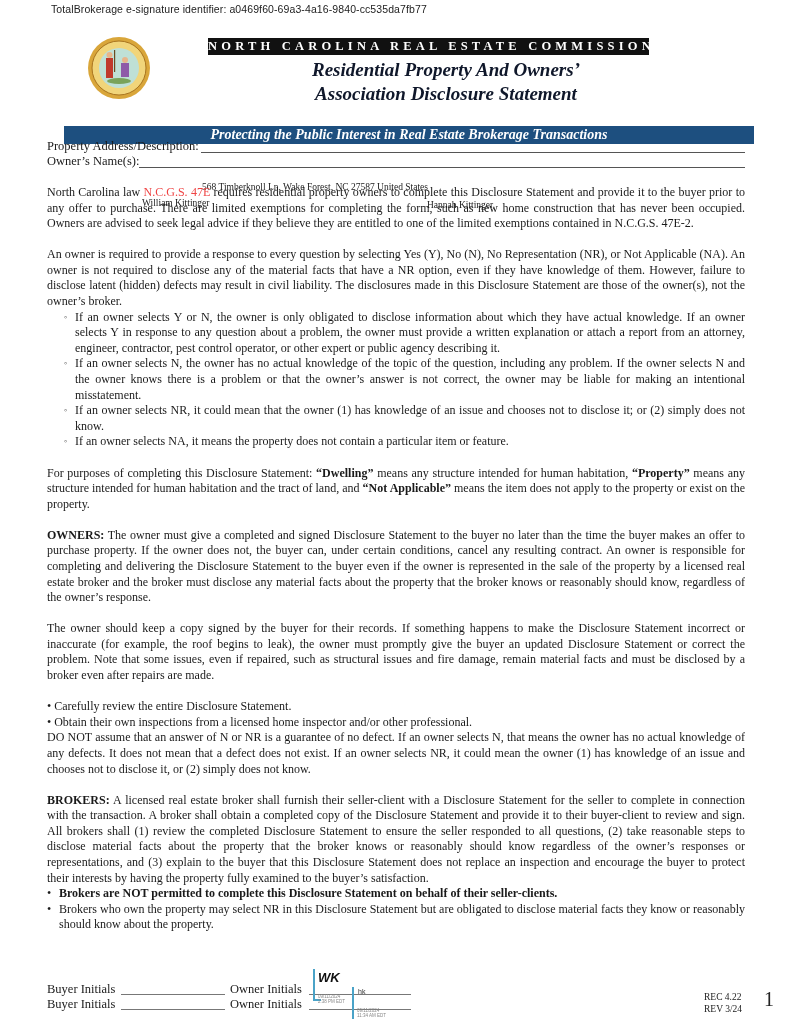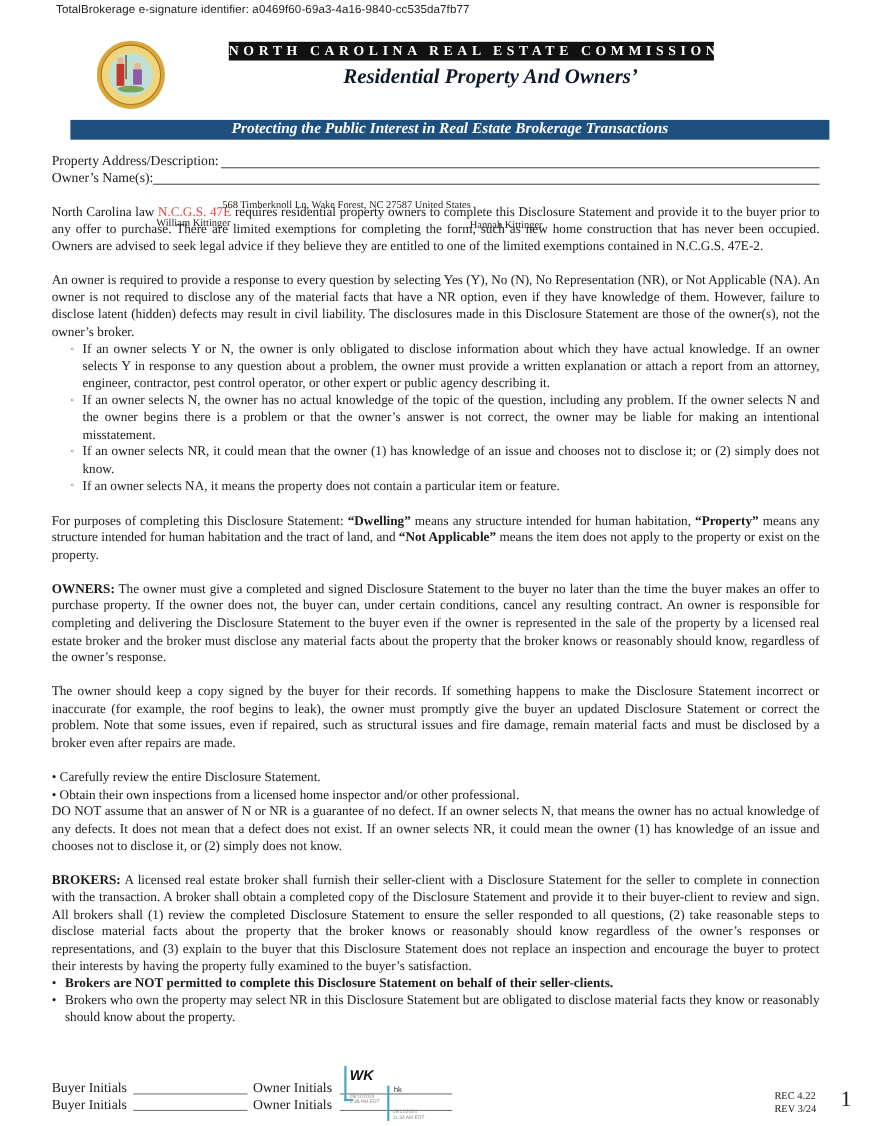--- a/index.html
+++ b/index.html
@@ -6,21 +6,21 @@
   body { width: 791px; height: 1024px; position: relative; overflow: hidden;
          font-family: "Liberation Serif", "DejaVu Serif", serif; color: #1a1a1a; }
   .esig { position: absolute; left: 51px; top: 3px; font-family: "Liberation Sans", "DejaVu Sans", sans-serif;
           font-size: 10.5px; color: #222; letter-spacing: 0.1px; }
   .seal { position: absolute; left: 87px; top: 36px; width: 64px; height: 64px; }
   .commission-bar { position: absolute; left: 208px; top: 38px; width: 441px; height: 17px; background: #111;
           color: #fff; font-family: "Liberation Serif", serif; font-weight: bold; font-size: 12.5px;
           letter-spacing: 4.2px; text-align: center; line-height: 17px; white-space: nowrap; }
   .title { position: absolute; left: 208px; top: 58px; width: 476px; text-align: center; color: #0f172a;
            font-family: "Liberation Serif", serif; font-weight: bold; font-style: italic; font-size: 19px; line-height: 24px; }
-  .tagline-bar { position: absolute; left: 64px; top: 109px; width: 690px; height: 18px; background: #1d4f7f;
+  .tagline-bar { position: absolute; left: 64px; top: 126px; width: 690px; height: 18px; background: #1d4f7f;
            color: #fff; font-family: "Liberation Serif", serif; font-weight: bold; font-style: italic; font-size: 14px;
            text-align: center; line-height: 18px; white-space: nowrap; }
   .field-row { position: absolute; left: 47px; width: 698px; font-size: 12px; white-space: nowrap; }
   .field-row .lbl { position: absolute; left: 0; bottom: 0; font-size: 12.5px; }
   .field-row .line { position: absolute; bottom: 1px; right: 0; border-bottom: 1px solid #555; }
   .field-row .val { position: absolute; font-size: 9.5px; top: 0; margin-top: 45px; }
   .body-text { position: absolute; left: 47px; width: 698px; font-size: 12px; line-height: 15.6px; text-align: justify; }
   .body-text p { margin: 0; }
   .gap { height: 15.5px; }
   .bullets { margin: 0; padding-left: 28px; list-style: none; }
@@ -61,20 +61,21 @@
   <circle cx="22.5" cy="19" r="3" fill="#e8b58a"></circle>
   <rect x="34" y="27" width="8" height="14" fill="#8e5aa8"></rect>
   <circle cx="38" cy="24" r="3" fill="#e8b58a"></circle>
   <rect x="27" y="14" width="1.2" height="22" fill="#6b4a1f"></rect>
   <ellipse cx="32" cy="45" rx="12" ry="3" fill="#7aa35a"></ellipse>
 </svg>
 
 <div class="commission-bar">NORTH CAROLINA REAL ESTATE COMMISSION</div>
 <div class="title">
   <div>Residential Property And Owners’</div>
+  <div>Association Disclosure Statement</div>
 </div>
 <div class="tagline-bar">Protecting the Public Interest in Real Estate Brokerage Transactions</div>
 
 <div class="field-row" style="top:137px;height:17px;">
   <span class="lbl">Property Address/Description:</span>
   <span class="line" style="left:154px;"></span>
   <span class="val" style="left:155px;">568 Timberknoll Ln, Wake Forest, NC 27587 United States</span>
 </div>
 <div class="field-row" style="top:153px;height:16px;">
   <span class="lbl">Owner’s Name(s):</span>
@@ -82,21 +83,21 @@
   <span class="val" style="left:95px;">William Kittinger</span>
   <span class="val" style="left:380px;top:2px;">Hannah Kittinger</span>
 </div>
 
 <div class="body-text" style="top:185px;">
   <p><span>North Carolina law </span><span class="link">N.C.G.S. 47E</span><span> requires residential property owners to complete this Disclosure Statement and provide it to the buyer prior to any offer to purchase. There are limited exemptions for completing the form, such as new home construction that has never been occupied. Owners are advised to seek legal advice if they believe they are entitled to one of the limited exemptions contained in N.C.G.S. 47E-2.</span></p>
   <div class="gap"></div>
   <p>An owner is required to provide a response to every question by selecting Yes (Y), No (N), No Representation (NR), or Not Applicable (NA). An owner is not required to disclose any of the material facts that have a NR option, even if they have knowledge of them. However, failure to disclose latent (hidden) defects may result in civil liability. The disclosures made in this Disclosure Statement are those of the owner(s), not the owner’s broker.</p>
   <ul class="bullets">
     <li><span class="mk">◦</span><span>If an owner selects Y or N, the owner is only obligated to disclose information about which they have actual knowledge. If an owner selects Y in response to any question about a problem, the owner must provide a written explanation or attach a report from an attorney, engineer, contractor, pest control operator, or other expert or public agency describing it.</span></li>
-    <li><span class="mk">◦</span><span>If an owner selects N, the owner has no actual knowledge of the topic of the question, including any problem. If the owner selects N and the owner begins there is a problem or that the owner’s answer is not correct, the owner may be liable for making an intentional misstatement.</span></li>
+    <li><span class="mk">◦</span><span>If an owner selects N, the owner has no actual knowledge of the topic of the question, including any problem. If the owner selects N and the owner knows there is a problem or that the owner’s answer is not correct, the owner may be liable for making an intentional misstatement.</span></li>
     <li><span class="mk">◦</span><span>If an owner selects NR, it could mean that the owner (1) has knowledge of an issue and chooses not to disclose it; or (2) simply does not know.</span></li>
     <li><span class="mk">◦</span><span>If an owner selects NA, it means the property does not contain a particular item or feature.</span></li>
   </ul>
   <div class="gap"></div>
   <p><span>For purposes of completing this Disclosure Statement: </span><b>“Dwelling”</b><span> means any structure intended for human habitation, </span><b>“Property”</b><span> means any structure intended for human habitation and the tract of land, and </span><b>“Not Applicable”</b><span> means the item does not apply to the property or exist on the property.</span></p>
   <div class="gap"></div>
   <p><b>OWNERS:</b><span> The owner must give a completed and signed Disclosure Statement to the buyer no later than the time the buyer makes an offer to purchase property. If the owner does not, the buyer can, under certain conditions, cancel any resulting contract. An owner is responsible for completing and delivering the Disclosure Statement to the buyer even if the owner is represented in the sale of the property by a licensed real estate broker and the broker must disclose any material facts about the property that the broker knows or reasonably should know, regardless of the owner’s response.</span></p>
   <div class="gap"></div>
   <p>The owner should keep a copy signed by the buyer for their records. If something happens to make the Disclosure Statement incorrect or inaccurate (for example, the roof begins to leak), the owner must promptly give the buyer an updated Disclosure Statement or correct the problem. Note that some issues, even if repaired, such as structural issues and fire damage, remain material facts and must be disclosed by a broker even after repairs are made.</p>
   <div class="gap"></div>

